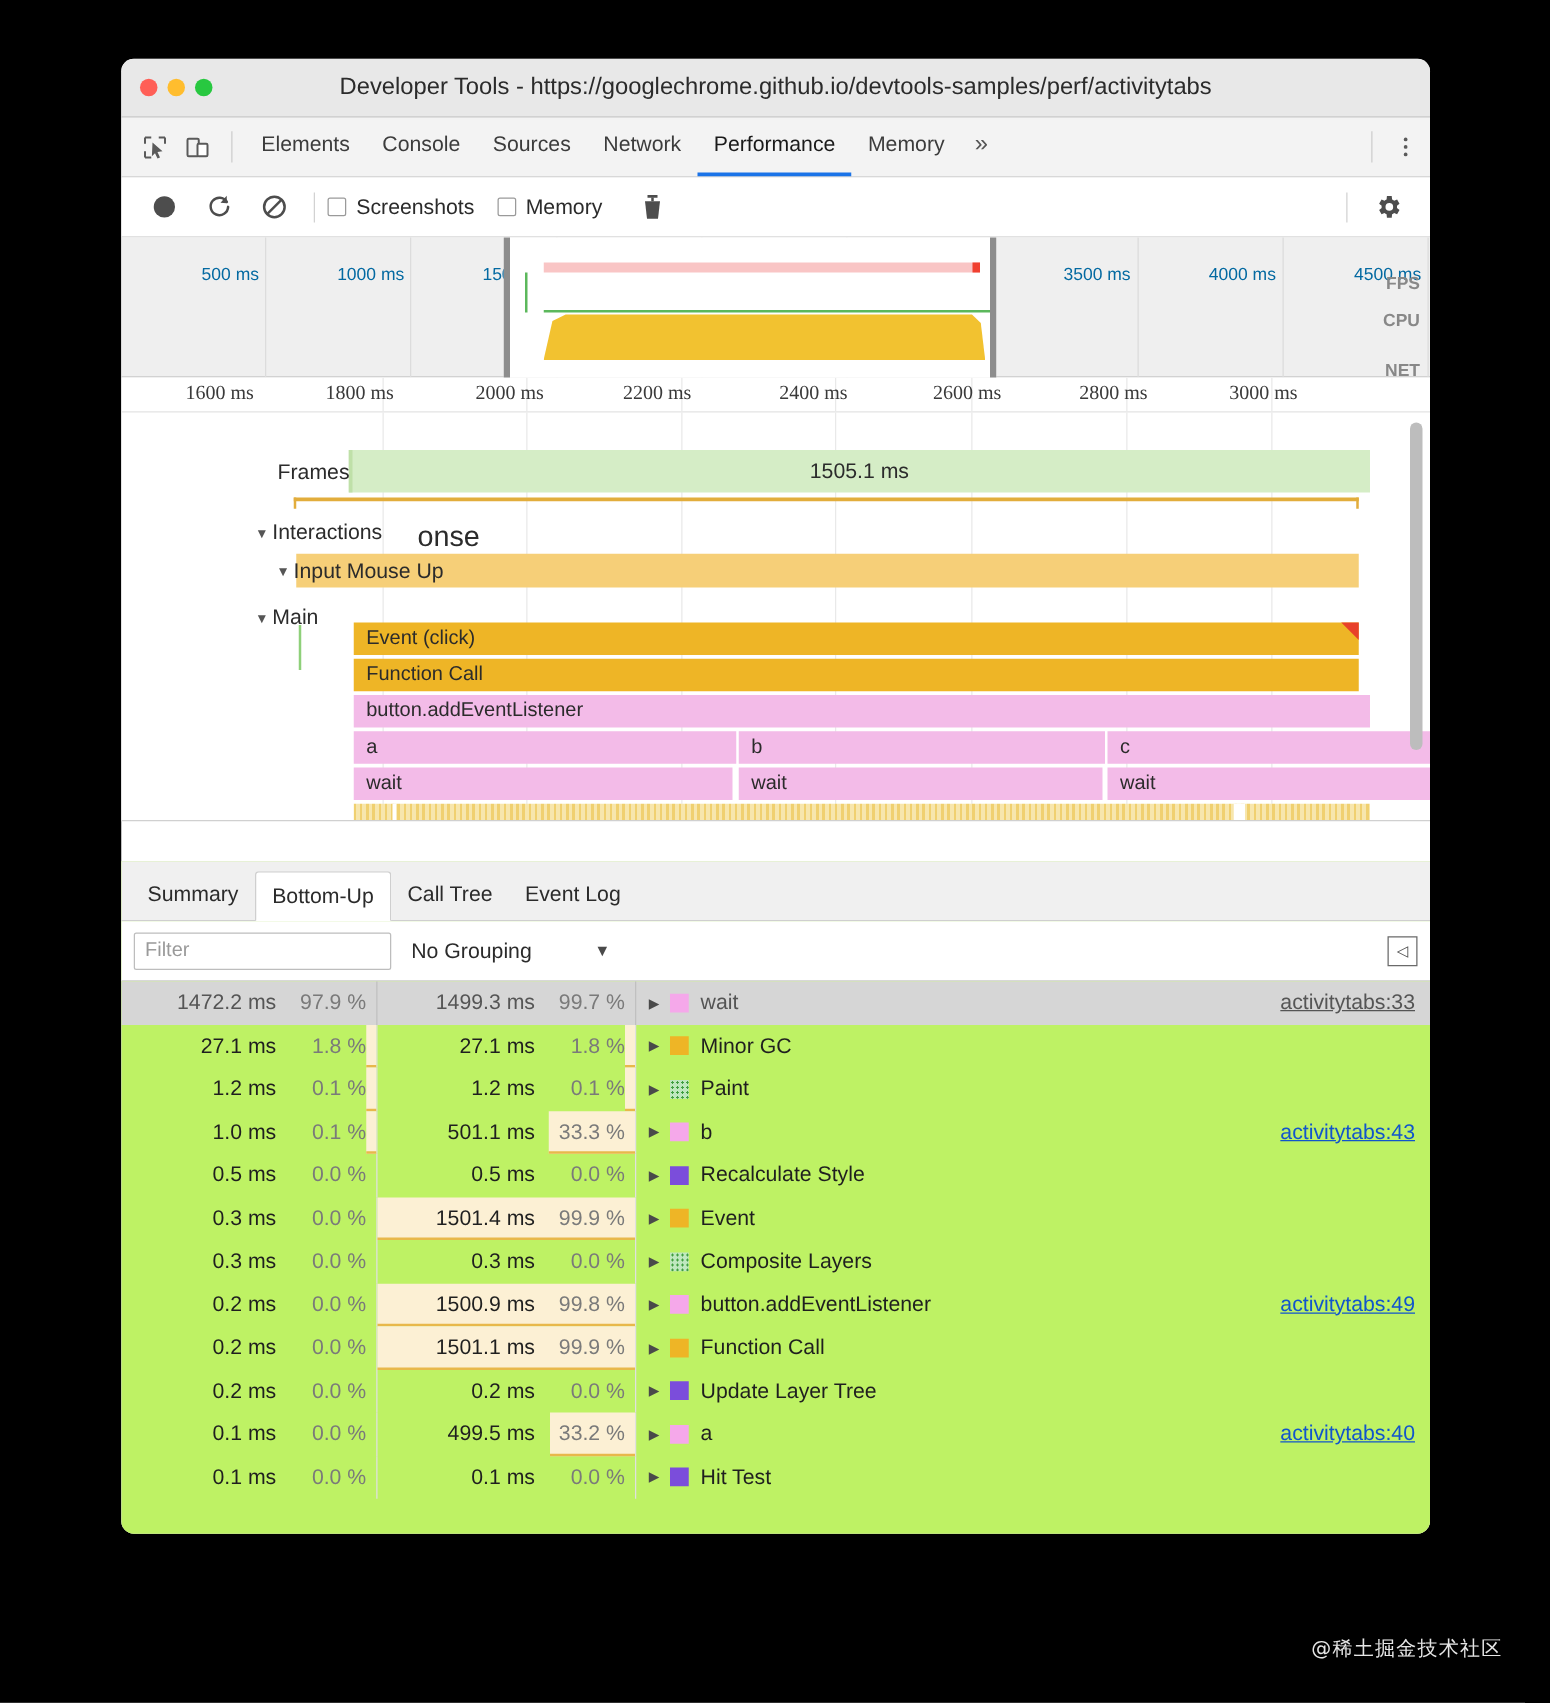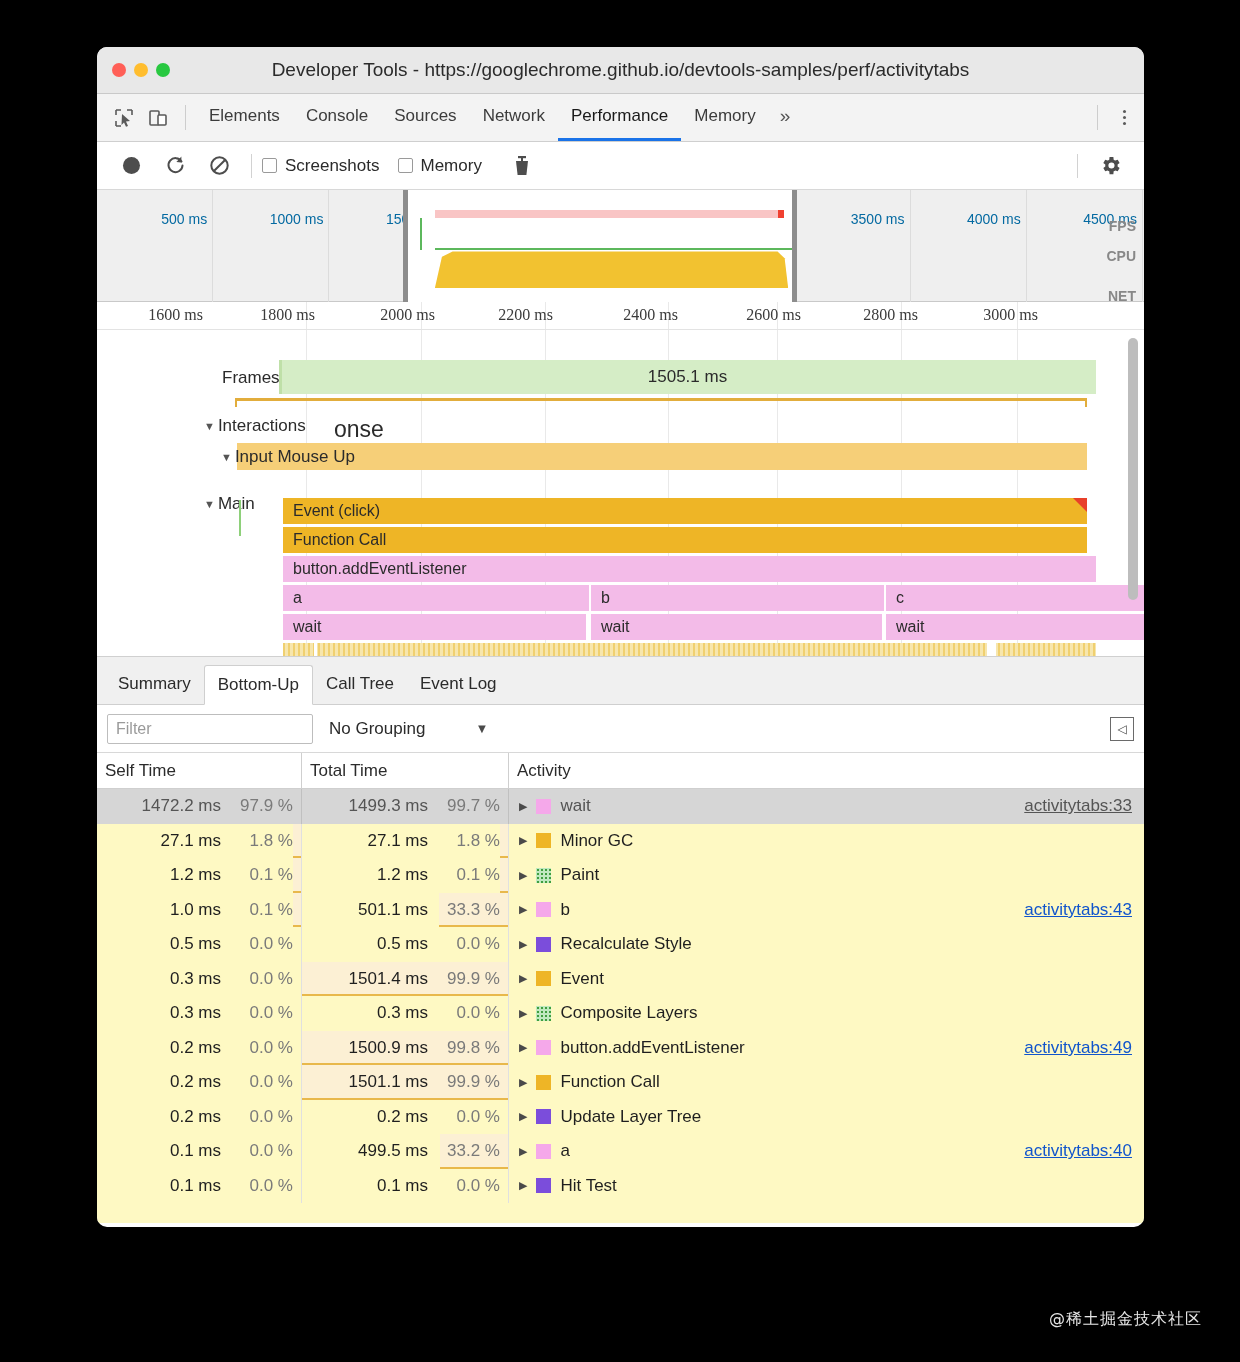--- a/index.html
+++ b/index.html
@@ -129,21 +129,21 @@
   .inter-bracket {
     position: absolute; left: 138px; right: 57px; top: 68px; height: 9px;
     border: 2px solid #e2ad3c; border-bottom: none; border-top-width: 3px;
   }
   .inter-label { position: absolute; left: 107px; top: 86px; font-size: 17px; color: #2b2b2b; }
   .inter-trunc { position: absolute; left: 237px; top: 86px; font-size: 23px; color: #2b2b2b; }
 
   .input-band { position: absolute; left: 140px; right: 57px; top: 113px; height: 27px; background: #f6cf78; }
   .input-label { position: absolute; left: 124px; top: 117px; font-size: 17px; color: #2b2b2b; z-index: 6; }
 
-  .main-label { position: absolute; left: 107px; top: 164px; font-size: 17px; color: #2b2b2b; }
+  .main-label { position: absolute; left: 107px; top: 154px; font-size: 17px; color: #2b2b2b; }
   .main-marker { position: absolute; left: 142px; top: 170px; width: 2px; height: 36px; background: #8ed07a; }
 
   .bar {
     position: absolute; left: 186px; font-size: 16px; color: #2b2b2b;
     padding-left: 10px; line-height: 26px; height: 26px; overflow: hidden;
     white-space: nowrap;
   }
   .bar.orange { background: #eeb526; }
   .bar.pink { background: #f3bbe8; }
   .bar-r1 { top: 168px; right: 57px; }
@@ -163,21 +163,21 @@
   }
   .striped-gap1 { position: absolute; top: 313px; left: 217px; width: 3px; height: 28px; background: #fff; }
   .striped-gap2 { position: absolute; top: 313px; left: 890px; width: 9px; height: 28px; background: #fff; }
 
   .fl-scroll {
     position: absolute; right: 6px; top: 36px; width: 10px; height: 262px;
     background: #bdbdbd; border-radius: 5px; z-index: 8;
   }
 
   
-  .bpanel { background: #fef9c3; height: 566px; display: flex; flex-direction: column; }
+  .bpanel { background: #bef264; height: 566px; display: flex; flex-direction: column; margin-top: 32px; }
   .bp-tabs { height: 48px; background: #f0f0f0; border-bottom: 1px solid #cfcfcf; display: flex; align-items: flex-end; padding-left: 8px; }
   .bp-tab {
     font-size: 17px; color: #2b2b2b; padding: 0 13px; height: 40px;
     display: flex; align-items: center; white-space: nowrap;
   }
   .bp-tab.active {
     background: #fff; border: 1px solid #cfcfcf; border-bottom: 1px solid #fff;
     margin-bottom: -1px; border-radius: 3px 3px 0 0;
   }
 
@@ -465,25 +465,20 @@
         <div class="grouping">
           <span>No Grouping</span>
           <span class="caret">▼</span>
         </div>
         <div class="sidebar-toggle">
           <span>◁</span>
         </div>
       </div>
 
       <div class="tbl">
-        <div class="tbl-head">
-          <div class="th c-self">Self Time</div>
-          <div class="th c-total">Total Time</div>
-          <div class="th c-act">Activity</div>
-        </div>
         <div id="tbody">
             <div class="tr selected">
               <div class="td numcell c-self">
                 <span class="ms">1472.2 ms</span>
                 <span class="pct">97.9 %</span>
               </div>
               <div class="td numcell c-total">
                 <span class="ms">1499.3 ms</span>
                 <span class="pct">99.7 %</span>
               </div>

